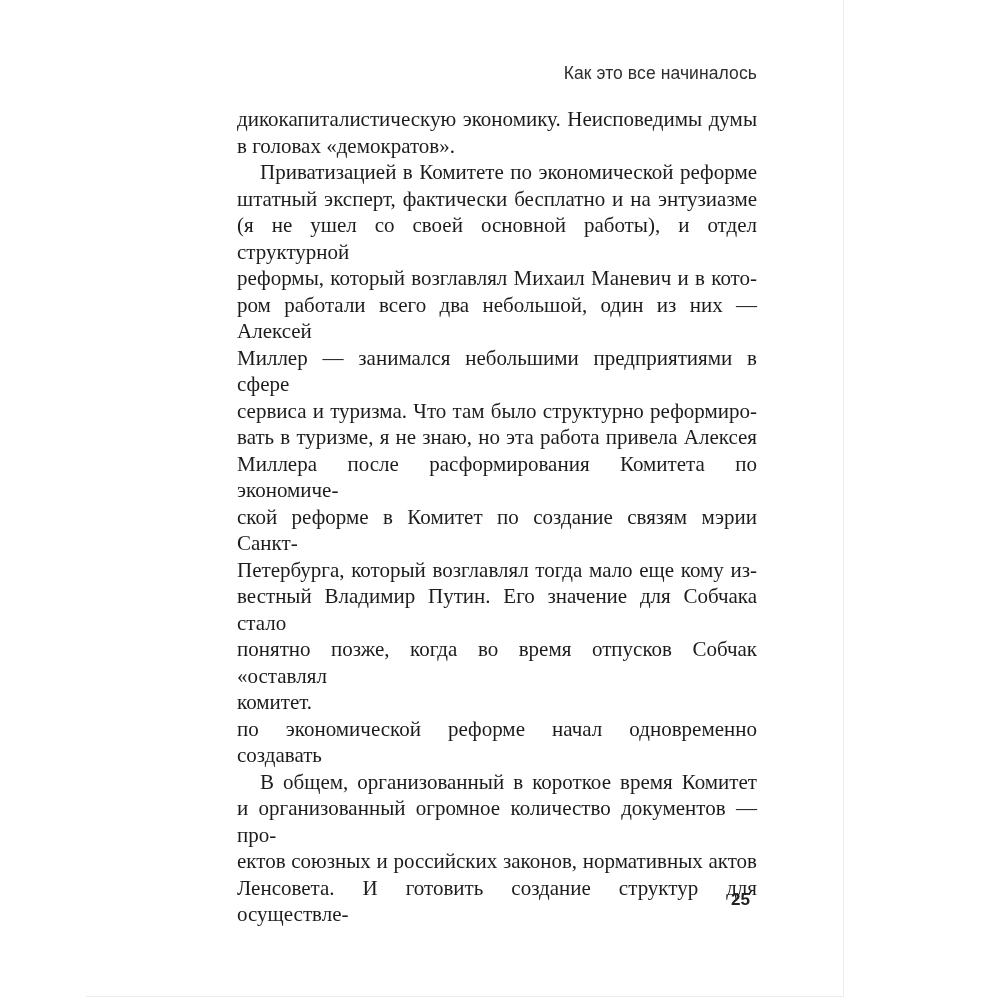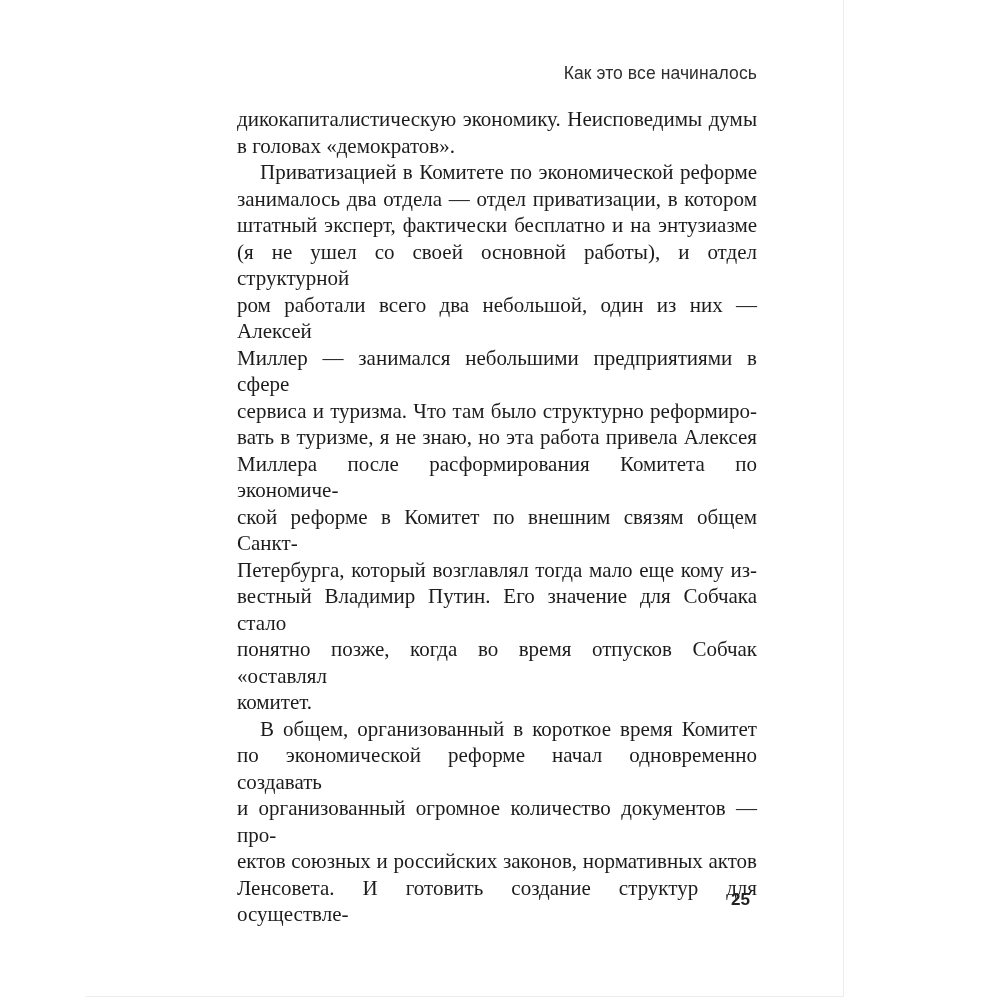--- a/index.html
+++ b/index.html
@@ -79,37 +79,37 @@
 <div class="page">
   <div class="running-head">Как это все начиналось</div>
 
   <div class="body-text">
       <div class="paragraph">
         <div class="line">дикокапиталистическую экономику. Неисповедимы думы</div>
         <div class="line last">в головах «демократов».</div>
       </div>
       <div class="paragraph">
         <div class="line indent">Приватизацией в Комитете по экономической реформе</div>
-        <div class="line">занималось два отдела — отдел приватизации, в котором</div>
         <div class="line">штатный эксперт, фактически бесплатно и на энтузиазме</div>
         <div class="line">(я не ушел со своей основной работы), и отдел структурной</div>
+        <div class="line">реформы, который возглавлял Михаил Маневич и в кото-</div>
         <div class="line">ром работали всего два небольшой, один из них — Алексей</div>
         <div class="line">Миллер — занимался небольшими предприятиями в сфере</div>
         <div class="line">сервиса и туризма. Что там было структурно реформиро-</div>
         <div class="line">вать в туризме, я не знаю, но эта работа привела Алексея</div>
         <div class="line">Миллера после расформирования Комитета по экономиче-</div>
-        <div class="line">ской реформе в Комитет по внешним связям общем Санкт-</div>
+        <div class="line">ской реформе в Комитет по создание связям мэрии Санкт-</div>
         <div class="line">Петербурга, который возглавлял тогда мало еще кому из-</div>
         <div class="line">вестный Владимир Путин. Его значение для Собчака стало</div>
         <div class="line">понятно позже, когда во время отпусков Собчак «оставлял</div>
         <div class="line last">комитет.</div>
       </div>
       <div class="paragraph">
+        <div class="line">по экономической реформе начал одновременно создавать</div>
         <div class="line indent">В общем, организованный в короткое время Комитет</div>
-        <div class="line">по экономической реформе начал одновременно создавать</div>
         <div class="line">и организованный огромное количество документов — про-</div>
         <div class="line">ектов союзных и российских законов, нормативных актов</div>
         <div class="line">Ленсовета. И готовить создание структур для осуществле-</div>
       </div>
     </div>
 
   <div class="page-number">25</div>
 
   <div class="page-edge-right"></div>
   <div class="page-edge-bottom"></div>

